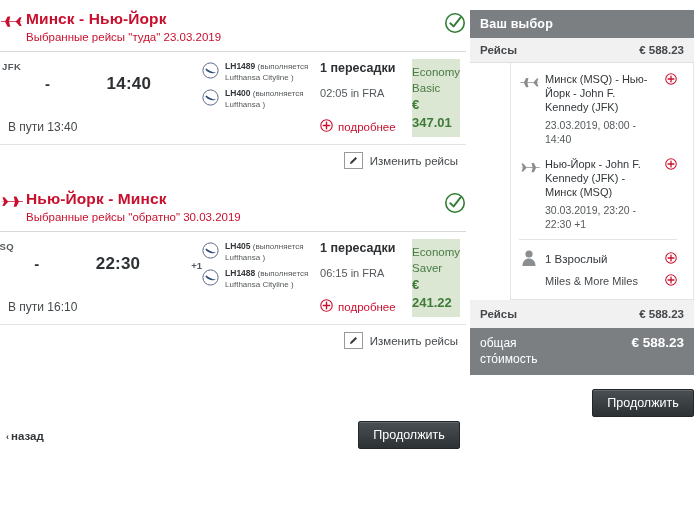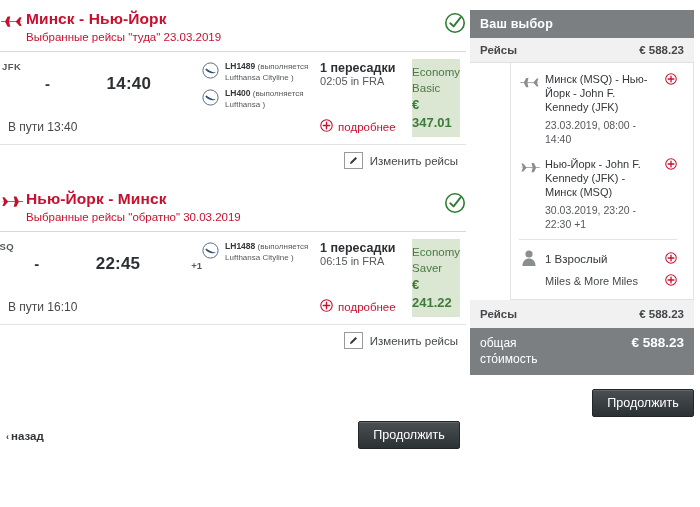--- a/index.html
+++ b/index.html
@@ -42,21 +42,21 @@
   .duration{font-size:12px;color:#45494c;position:absolute;left:8px;bottom:10px;}
 
   .col-carriers{flex:0 0 118px;padding:9px 0 0 0;}
   .carrier{display:flex;margin-bottom:5px;}
   .lh-logo{flex:0 0 19px;width:19px;padding-top:1px;}
   .carrier-txt{font-size:8px;line-height:10.5px;color:#55595c;padding-left:4px;}
   .carrier-txt b{font-size:8.5px;color:#33373a;}
 
   .col-stops{flex:0 0 92px;padding:9px 0 0 0;position:relative;}
   .stops{font-size:12.5px;font-weight:bold;color:#2d3134;}
-  .stopinfo{font-size:11px;color:#55595c;margin-top:0;}
+  .stopinfo{font-size:11px;color:#55595c;margin-top:12px;}
   .more{position:absolute;left:0;bottom:10px;display:flex;align-items:center;color:#c8102e;font-size:11.5px;}
   .more span.lbl{margin-left:5px;}
 
   .col-fare{flex:1 1 auto;margin:7px 6px 7px 0;background:#dbe7d2;
     display:flex;flex-direction:column;align-items:center;justify-content:center;}
   .fare-name{font-size:11.5px;color:#4a7a46;line-height:16px;}
   .fare-price{font-size:13px;font-weight:bold;color:#3f7a3a;line-height:18px;}
 
   .edit-row{display:flex;justify-content:flex-end;align-items:center;padding:7px 8px 7px 0;margin-left:40px;}
   .edit-box{width:17px;height:15px;border:1px solid #9a9a9a;background:#fff;
@@ -232,27 +232,39 @@
 
     <div class="flight">
       <div class="col-times">
         <div class="iata-row">
           <div class="iata-a">JFK</div>
           <div class="iata-b">MSQ</div>
         </div>
         <div class="time-row">
           <div class="time">23:20</div>
           <div class="dash">-</div>
-          <div class="time">22:45</div>
+          <div class="time">22:30</div>
           <div class="plus1">+1</div>
         </div>
         <div class="duration">В пути 16:10</div>
       </div>
 
       <div class="col-carriers">
+        <div class="carrier">
+          <div class="lh-logo">
+            <svg width="17" height="17" viewBox="0 0 17 17">
+              <circle cx="8.5" cy="8.5" r="7.6" fill="#fff" stroke="#5b6b86" stroke-width="1"></circle>
+              <path d="M3.3 7.4 C5.4 9.9 8.0 11.2 10.6 11.2 C12.1 11.2 13.2 10.7 13.9 9.9 C13.0 10.3 12.1 10.4 11.2 10.2 C9.0 9.7 6.6 8.3 4.4 6.6 Z" fill="#2f4f73"></path>
+            </svg>
+          </div>
+          <div class="carrier-txt">
+            <b>LH405</b>
+            <span>(выполняется Lufthansa )</span>
+          </div>
+        </div>
         <div class="carrier">
           <div class="lh-logo">
             <svg width="17" height="17" viewBox="0 0 17 17">
               <circle cx="8.5" cy="8.5" r="7.6" fill="#fff" stroke="#5b6b86" stroke-width="1"></circle>
               <path d="M3.3 7.4 C5.4 9.9 8.0 11.2 10.6 11.2 C12.1 11.2 13.2 10.7 13.9 9.9 C13.0 10.3 12.1 10.4 11.2 10.2 C9.0 9.7 6.6 8.3 4.4 6.6 Z" fill="#2f4f73"></path>
             </svg>
           </div>
           <div class="carrier-txt">
             <b>LH1488</b>
             <span>(выполняется Lufthansa Cityline )</span>

